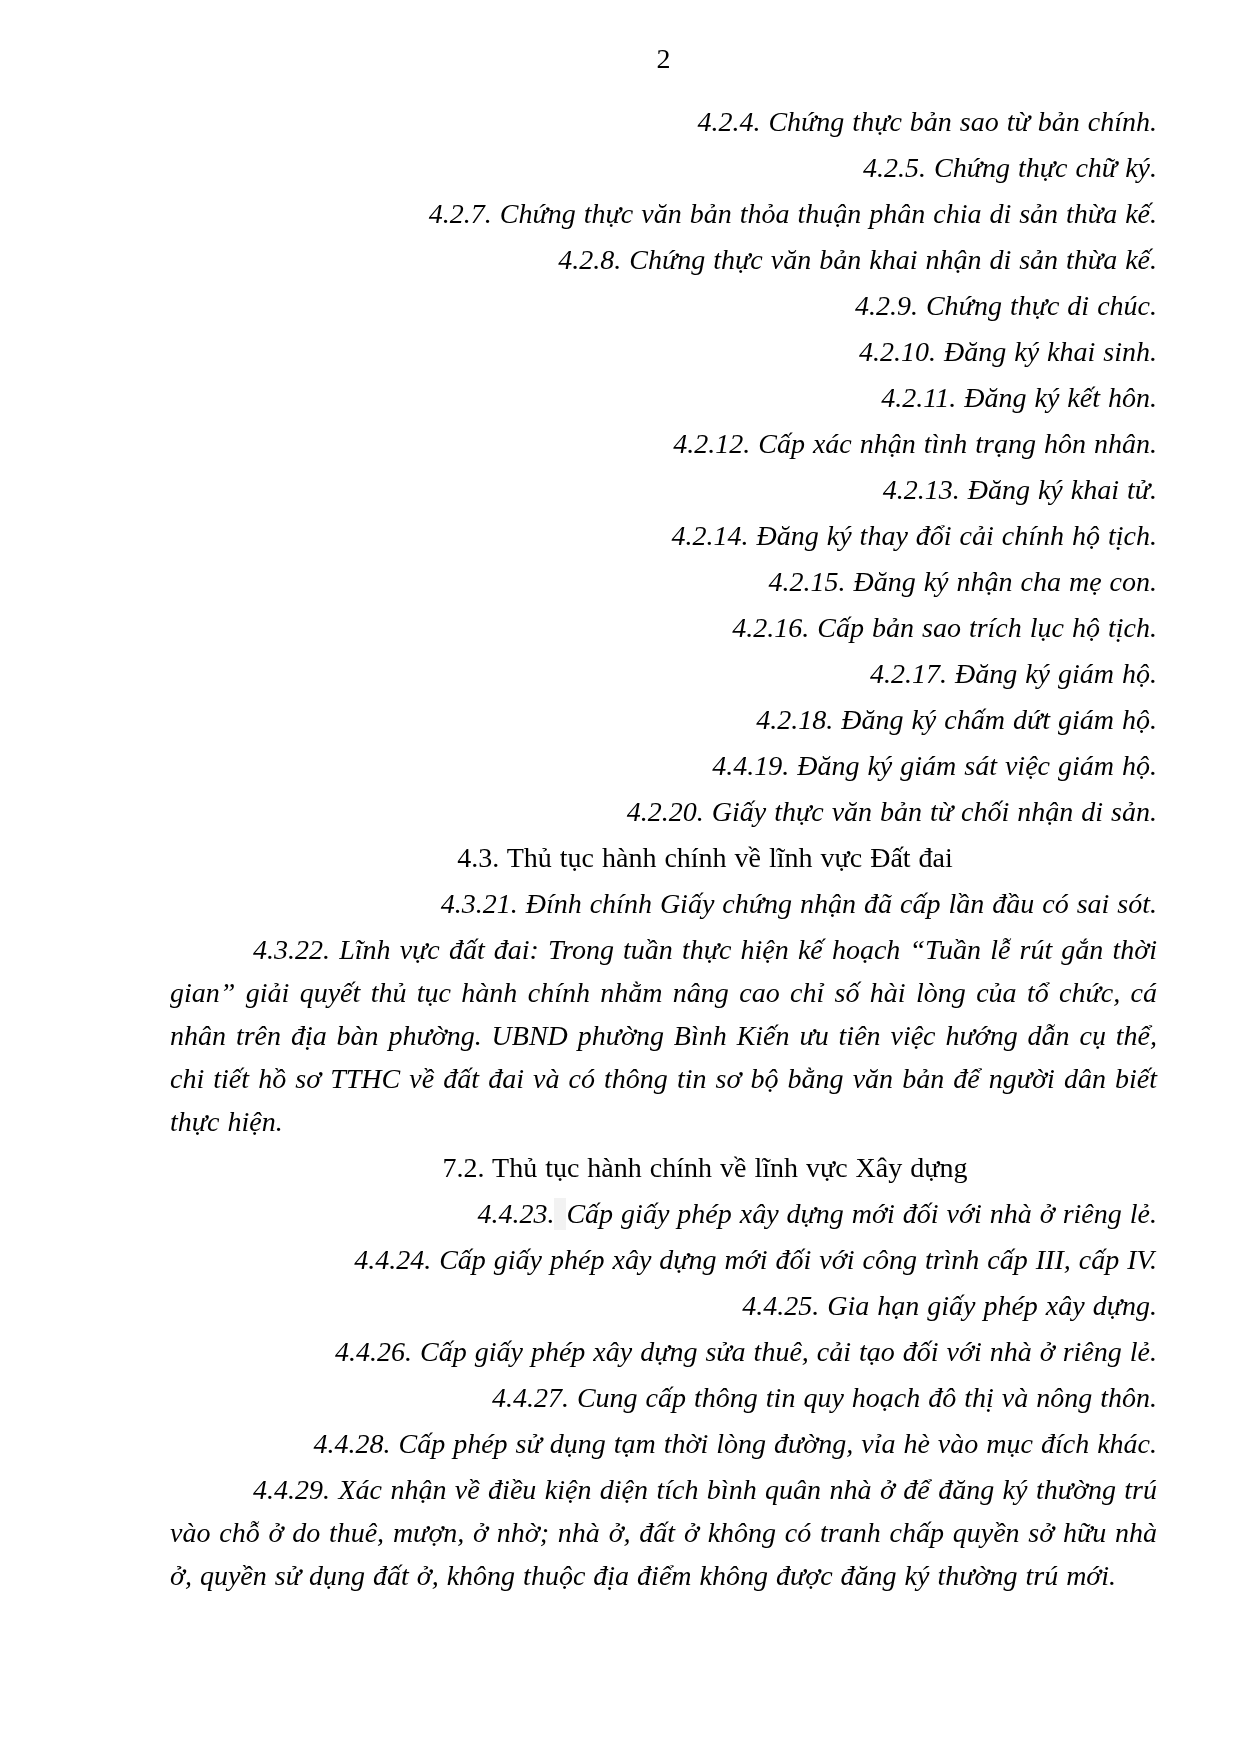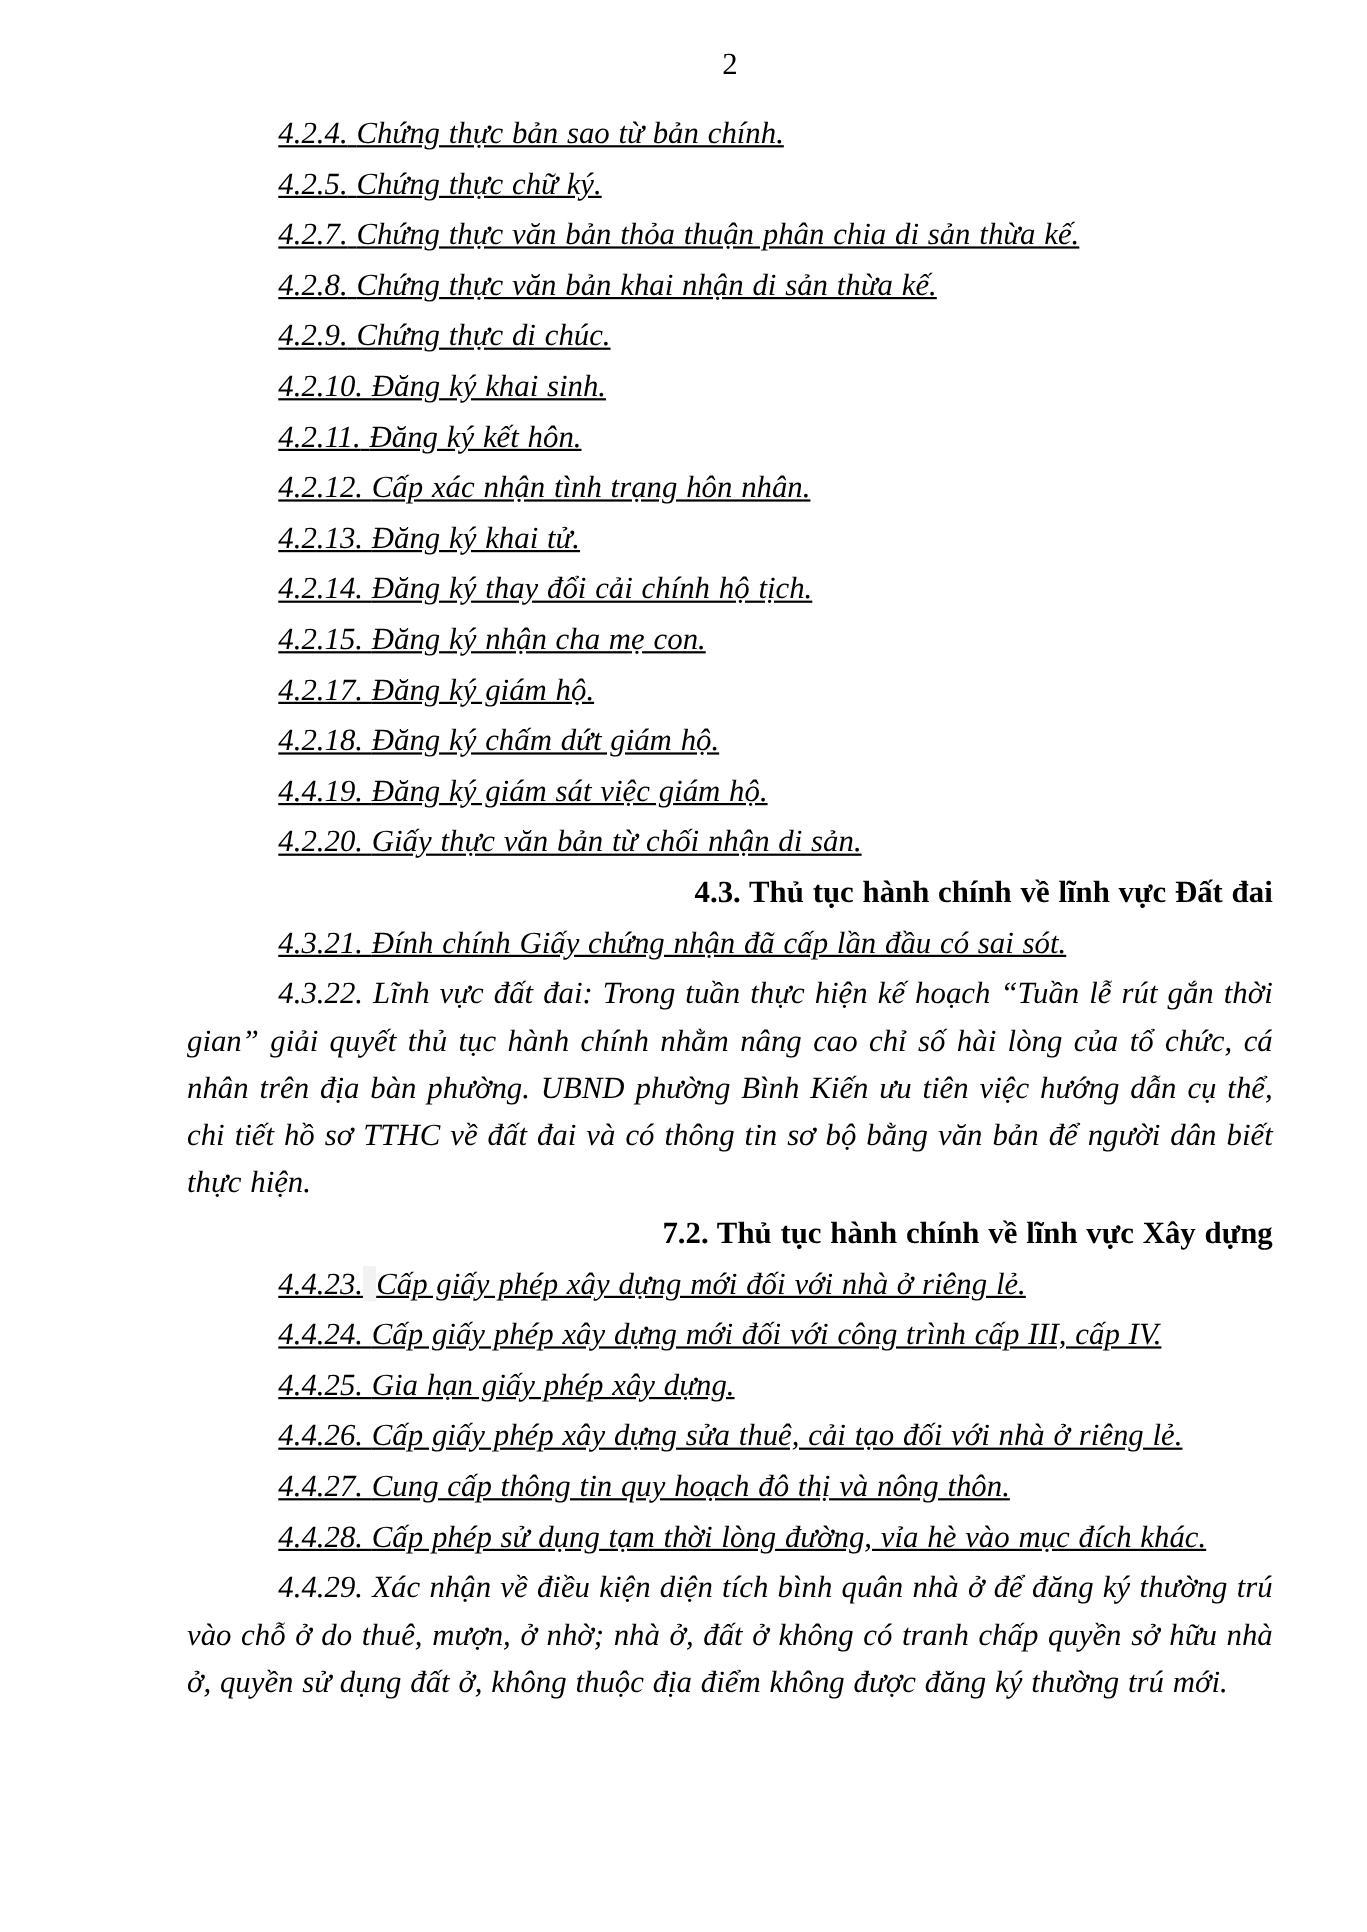--- a/index.html
+++ b/index.html
@@ -32,27 +32,26 @@
   .para {
     margin: 3px 0;
     font-size: 28px;
     line-height: 43px;
     font-style: italic;
     text-indent: 83px;
     text-align: justify;
     word-spacing: 1px;
   }
   .para.item {
-    text-align: left;
-    text-decoration: underline;
+    text-align: right;
   }
   .para.heading {
     font-style: normal;
-    font-weight: 700;
-    text-align: right;
+    font-weight: 400;
+    text-align: center;
   }
   .artifact {
     display: inline-block;
     width: 12px;
     height: 32px;
     background: var(--artifact, #f2f2f2);
     vertical-align: -7px;
   }
 </style>
 </head>
@@ -66,20 +65,21 @@
         <p class="para item"><span>4.2.5.</span> <span>Chứng thực chữ ký.</span></p>
         <p class="para item"><span>4.2.7.</span> <span>Chứng thực văn bản thỏa thuận phân chia di sản thừa kế.</span></p>
         <p class="para item"><span>4.2.8.</span> <span>Chứng thực văn bản khai nhận di sản thừa kế.</span></p>
         <p class="para item"><span>4.2.9.</span> <span>Chứng thực di chúc.</span></p>
         <p class="para item"><span>4.2.10.</span> <span>Đăng ký khai sinh.</span></p>
         <p class="para item"><span>4.2.11.</span> <span>Đăng ký kết hôn.</span></p>
         <p class="para item"><span>4.2.12.</span> <span>Cấp xác nhận tình trạng hôn nhân.</span></p>
         <p class="para item"><span>4.2.13.</span> <span>Đăng ký khai tử.</span></p>
         <p class="para item"><span>4.2.14.</span> <span>Đăng ký thay đổi cải chính hộ tịch.</span></p>
         <p class="para item"><span>4.2.15.</span> <span>Đăng ký nhận cha mẹ con.</span></p>
+        <p class="para item"><span>4.2.16.</span> <span>Cấp bản sao trích lục hộ tịch.</span></p>
         <p class="para item"><span>4.2.17.</span> <span>Đăng ký giám hộ.</span></p>
         <p class="para item"><span>4.2.18.</span> <span>Đăng ký chấm dứt giám hộ.</span></p>
         <p class="para item"><span>4.4.19.</span> <span>Đăng ký giám sát việc giám hộ.</span></p>
         <p class="para item"><span>4.2.20.</span> <span>Giấy thực văn bản từ chối nhận di sản.</span></p>
         <p class="para heading"><span>4.3.</span> <span>Thủ tục hành chính về lĩnh vực Đất đai</span></p>
         <p class="para item"><span>4.3.21.</span> <span>Đính chính Giấy chứng nhận đã cấp lần đầu có sai sót.</span></p>
         <p class="para body"><span>4.3.22.</span> <span>Lĩnh vực đất đai: Trong tuần thực hiện kế hoạch “Tuần lễ rút gắn thời gian” giải quyết thủ tục hành chính nhằm nâng cao chỉ số hài lòng của tổ chức, cá nhân trên địa bàn phường. UBND phường Bình Kiến ưu tiên việc hướng dẫn cụ thể, chi tiết hồ sơ TTHC về đất đai và có thông tin sơ bộ bằng văn bản để người dân biết thực hiện.</span></p>
         <p class="para heading"><span>7.2.</span> <span>Thủ tục hành chính về lĩnh vực Xây dựng</span></p>
         <p class="para item"><span>4.4.23.</span><span class="artifact"></span><span>Cấp giấy phép xây dựng mới đối với nhà ở riêng lẻ.</span></p>
         <p class="para item"><span>4.4.24.</span> <span>Cấp giấy phép xây dựng mới đối với công trình cấp III, cấp IV.</span></p>

